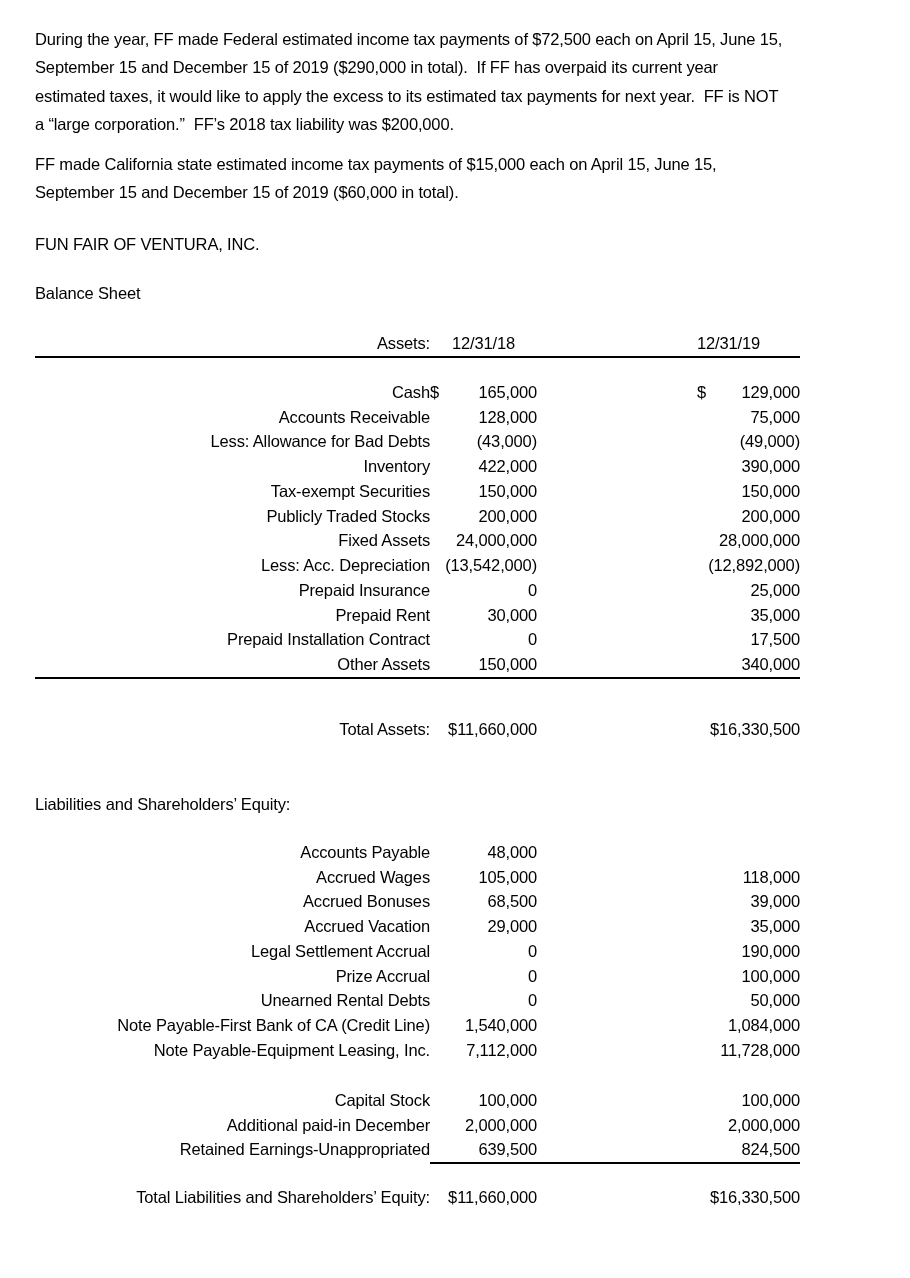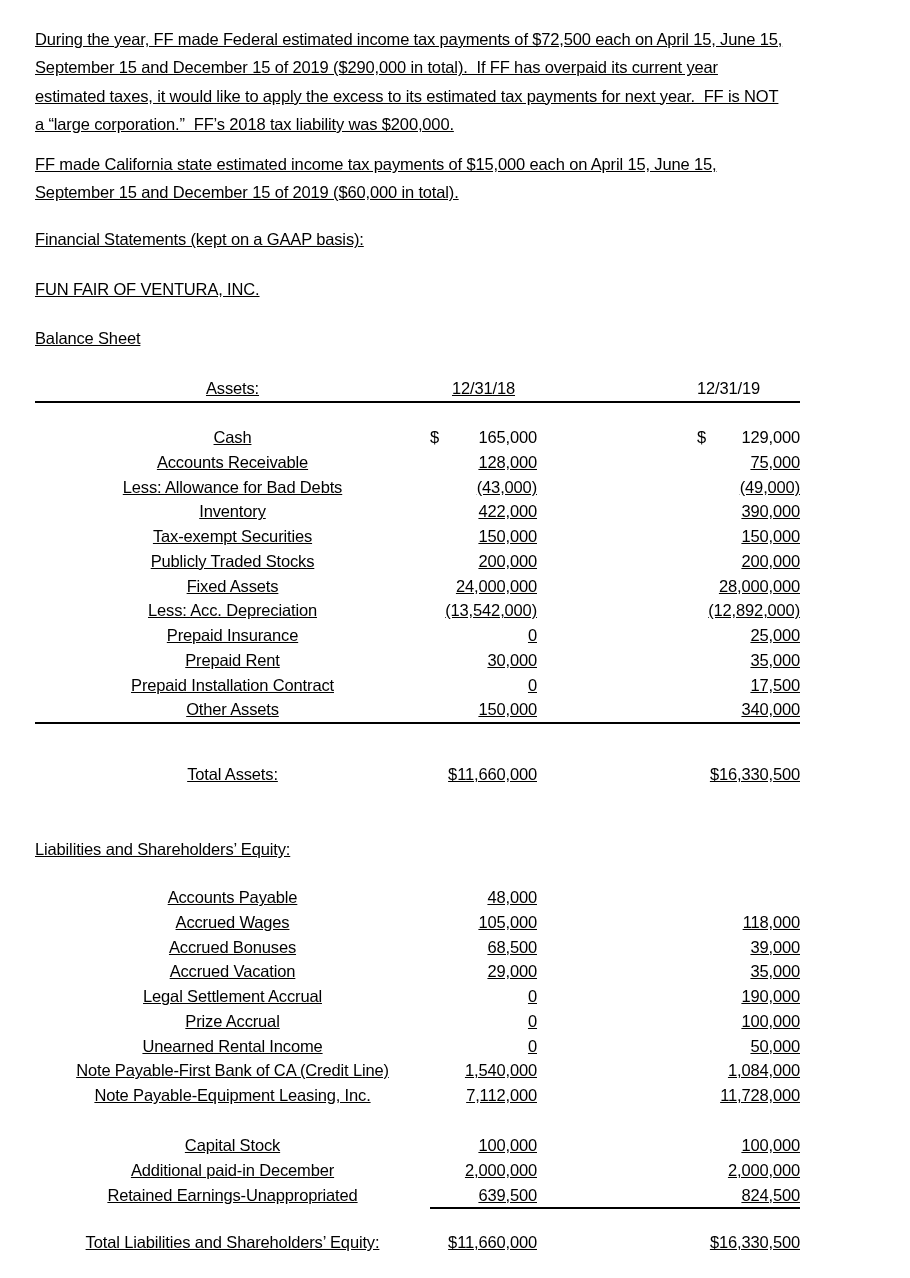--- a/index.html
+++ b/index.html
@@ -13,21 +13,20 @@
     overflow: hidden;
     color: #000000;
     font-family: "Liberation Sans", sans-serif;
     font-size: 16.5px;
     letter-spacing: -0.15px;
   }
   .doc {
     padding: 25px 35px 0 35px;
     box-sizing: border-box;
     width: 836px;
-    text-decoration: underline;
   }
   
   .para .pline {
     line-height: 28.3px;
     white-space: pre;
   }
   .para2 { margin-top: 12px; }
   
   .hline {
     line-height: 24.75px;
@@ -38,21 +37,21 @@
   .h-bal  { margin-top: 24.5px; }
   .liab-heading { margin-top: 50.2px; }
   
   .trow {
     display: grid;
     grid-template-columns: 395px 107px 263px;
     width: 765px;
     height: 24.75px;
     line-height: 24.75px;
   }
-  .tlabel { text-align: center; white-space: pre; }
+  .tlabel { text-align: right; white-space: pre; }
   .tcell  { text-align: right; white-space: pre; }
   .money {
     display: inline-flex;
     justify-content: space-between;
     vertical-align: top;
   }
   .c1 .money { width: 100%; }
   .c2 .money { width: 103px; }
   .inner-left {
     display: inline-block;
@@ -84,21 +83,20 @@
       <div class="pline">September 15 and December 15 of 2019 ($290,000 in total).  If FF has overpaid its current year</div>
       <div class="pline">estimated taxes, it would like to apply the excess to its estimated tax payments for next year.  FF is NOT</div>
       <div class="pline">a “large corporation.”  FF’s 2018 tax liability was $200,000.</div>
     </div>
 
   <div class="para para2">
       <div class="pline">FF made California state estimated income tax payments of $15,000 each on April 15, June 15,</div>
       <div class="pline">September 15 and December 15 of 2019 ($60,000 in total).</div>
     </div>
 
-  <div class="hline h-fin">Financial Statements (kept on a GAAP basis):</div>
 
   <div class="hline h-co">FUN FAIR OF VENTURA, INC.</div>
 
   <div class="hline h-bal">Balance Sheet</div>
 
   <div class="trow header-row">
     <span class="tlabel">Assets:</span>
     <span class="tcell c1" style="text-align:center;">12/31/18</span>
     <span class="tcell c2"><span class="inner-left">12/31/19</span></span>
   </div>
@@ -198,21 +196,21 @@
         <span class="tlabel">Legal Settlement Accrual</span>
         <span class="tcell c1">0</span>
         <span class="tcell c2">190,000</span>
       </div>
       <div class="trow">
         <span class="tlabel">Prize Accrual</span>
         <span class="tcell c1">0</span>
         <span class="tcell c2">100,000</span>
       </div>
       <div class="trow">
-        <span class="tlabel">Unearned Rental Income</span>
+        <span class="tlabel">Unearned Rental Debts</span>
         <span class="tcell c1">0</span>
         <span class="tcell c2">50,000</span>
       </div>
       <div class="trow">
         <span class="tlabel">Note Payable-First Bank of CA (Credit Line)</span>
         <span class="tcell c1">1,540,000</span>
         <span class="tcell c2">1,084,000</span>
       </div>
       <div class="trow">
         <span class="tlabel">Note Payable-Equipment Leasing, Inc.</span>

